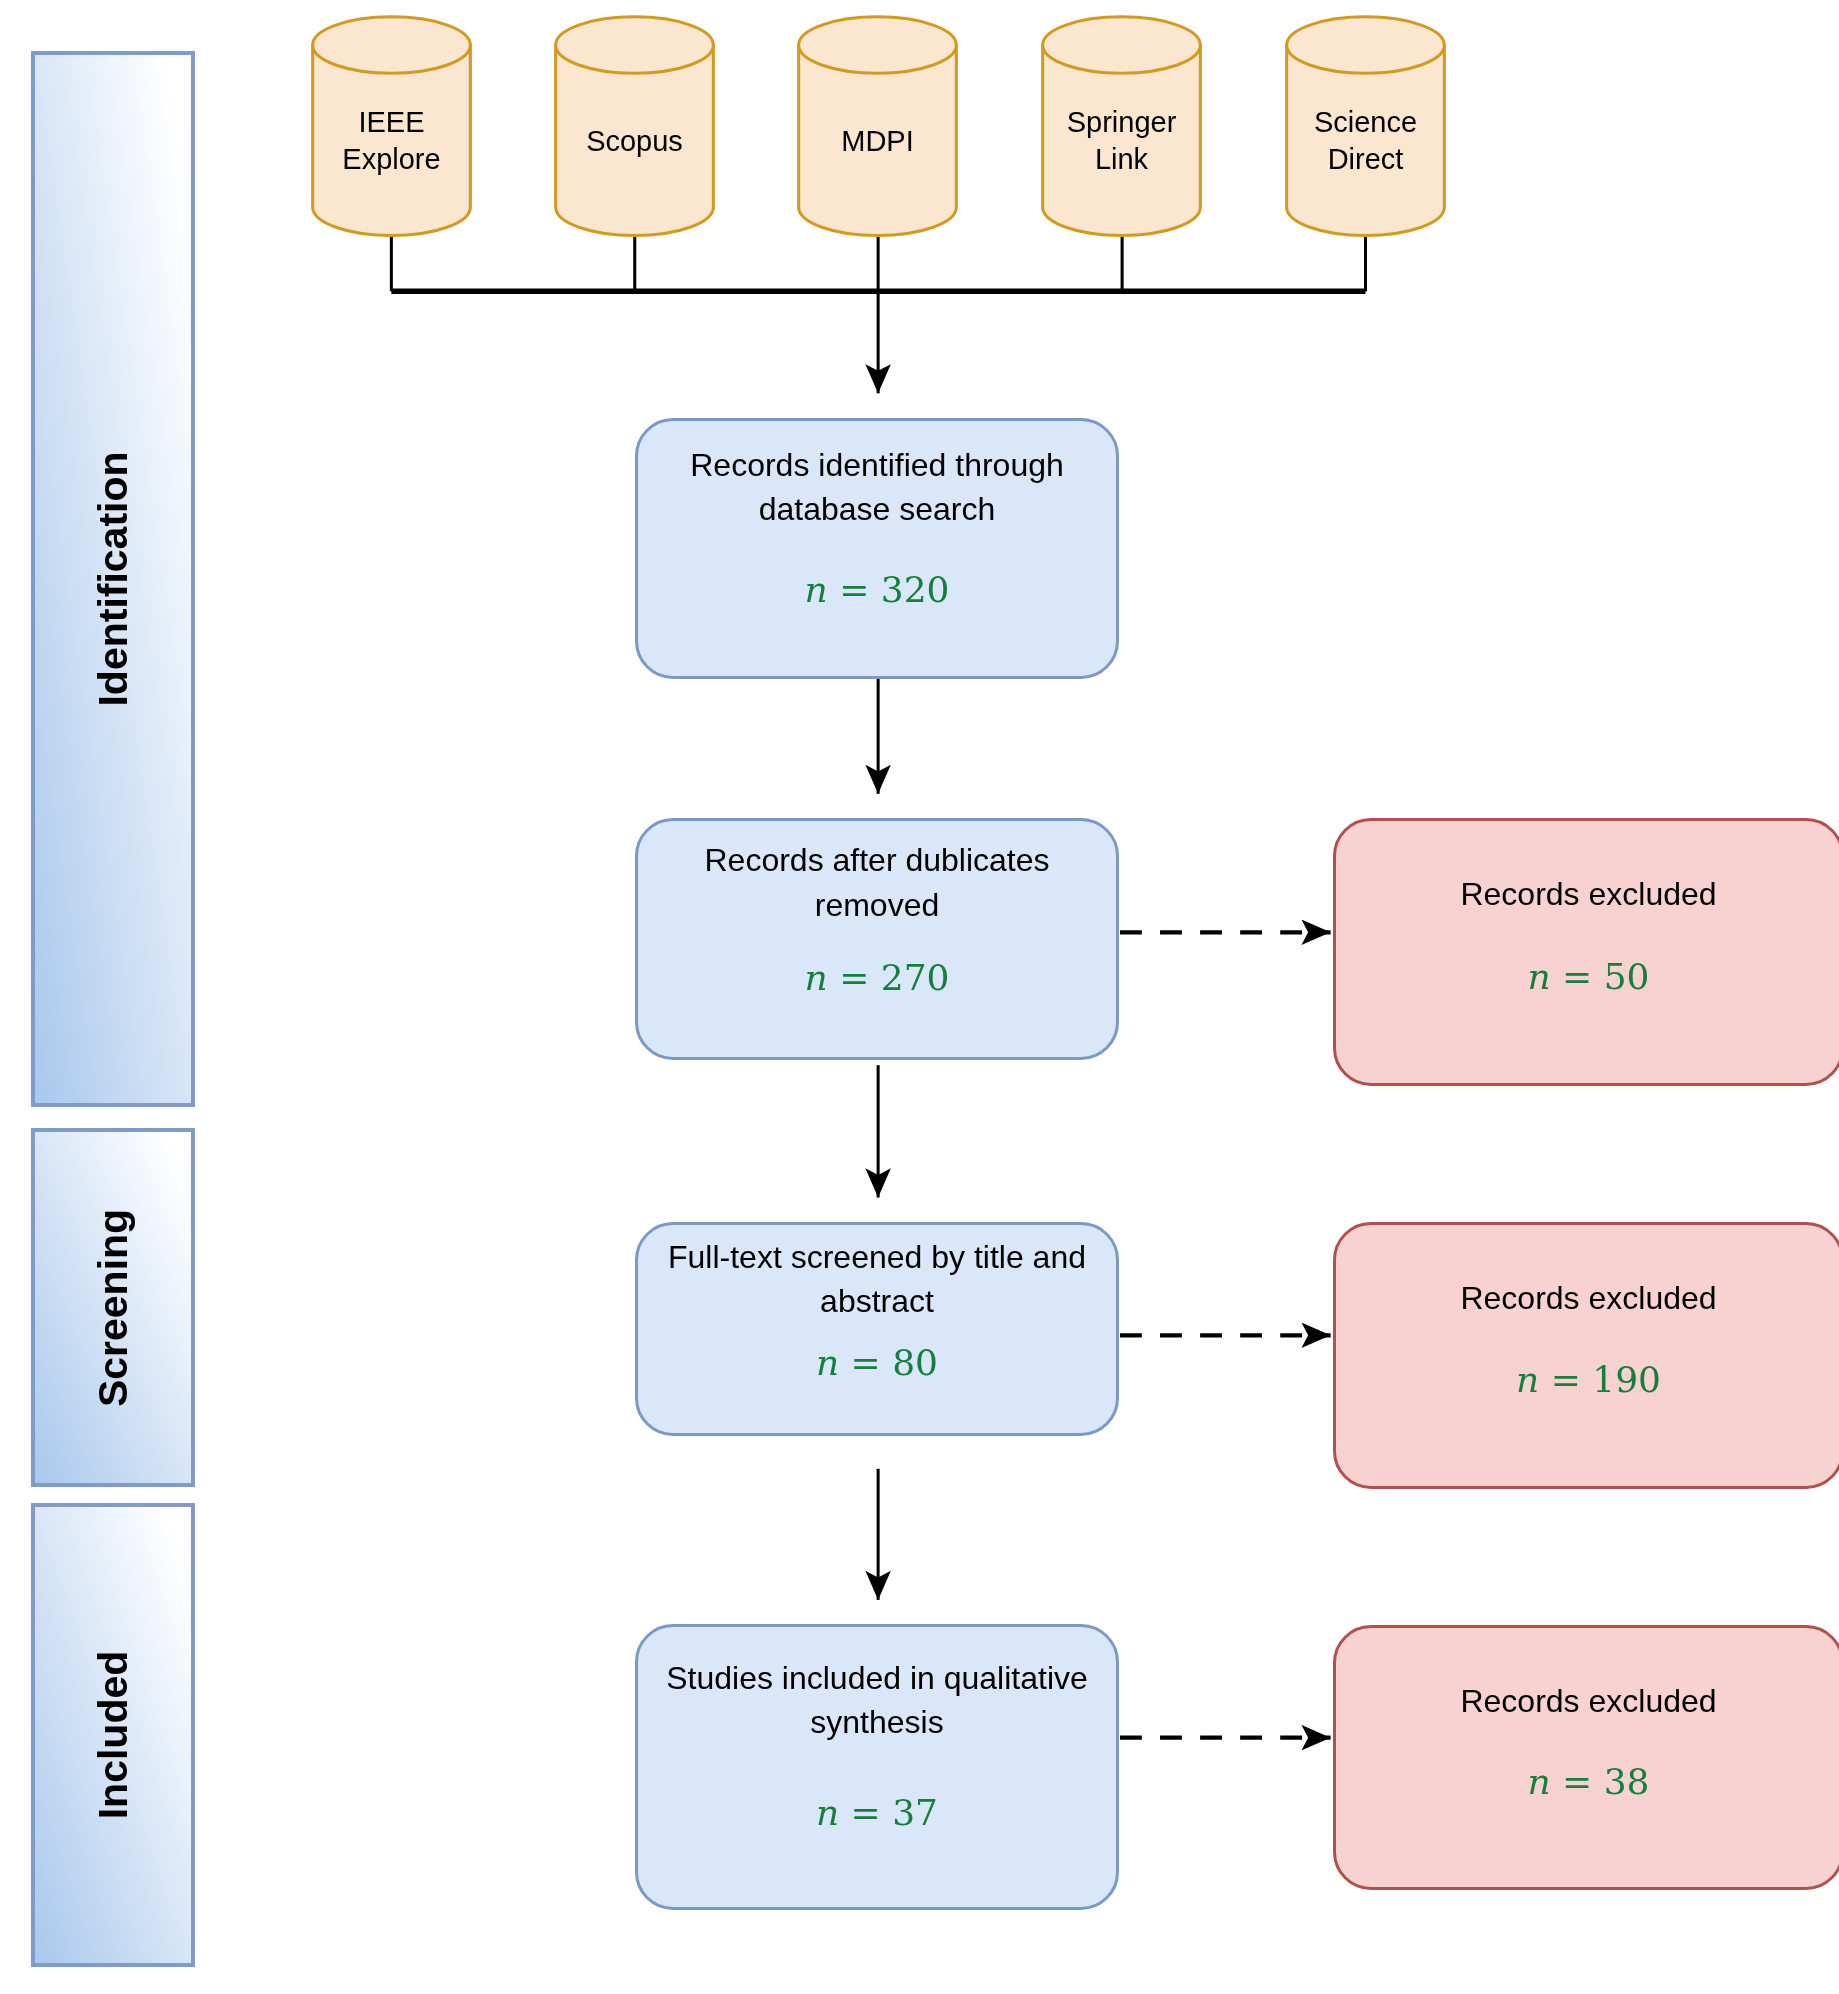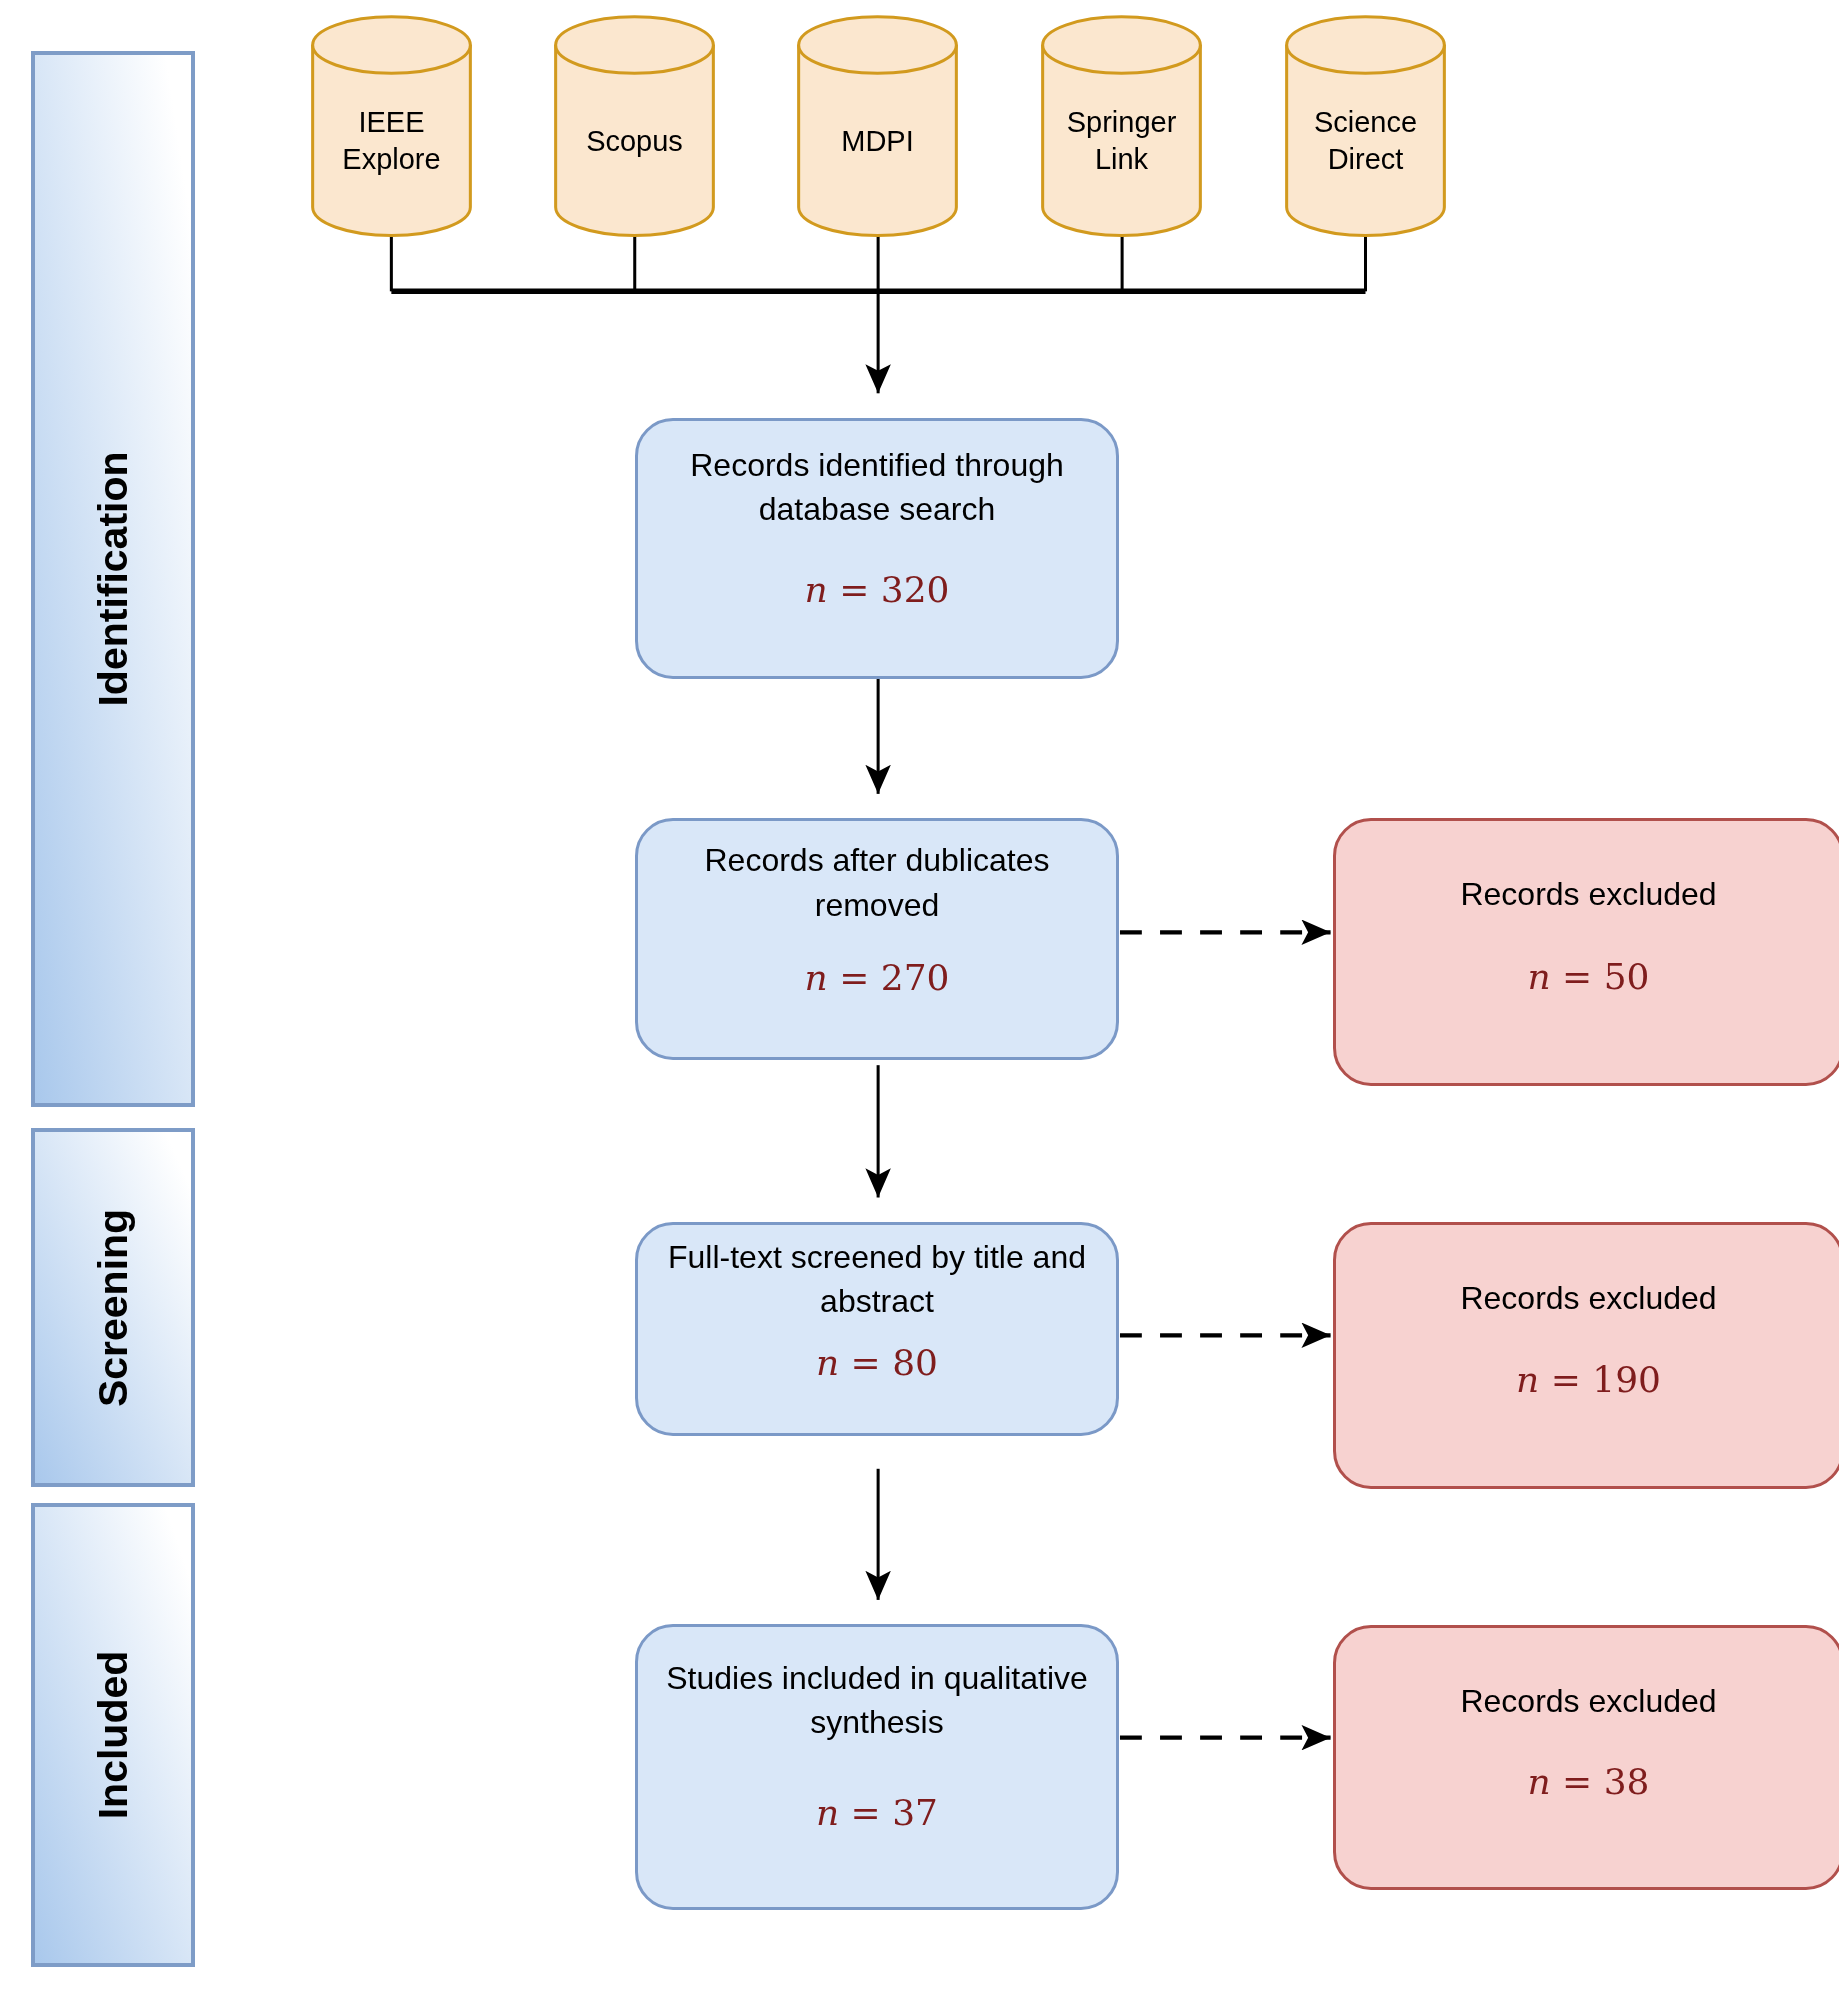--- a/index.html
+++ b/index.html
@@ -78,21 +78,21 @@
     position:absolute;left:50%;top:26%;width:92%;
     transform:translate(-50%,-50%);
     text-align:center;font-size:32px;line-height:1.38;color:#000;
   }
   .xbox .box-title{top:28%;}
   .nval{
     position:absolute;left:50%;top:66%;
     transform:translate(-50%,-50%);
     white-space:nowrap;
     font-family:"DejaVu Serif",serif;
-    font-size:36px;color:#7f1d1d;
+    font-size:36px;color:#15803d;
   }
   .xbox .nval{top:59%;}
   .nvar{font-style:italic;}
 </style>
 </head>
 <body>
 
 <div id="canvas">
 
   <svg id="connectors" viewBox="0 0 3031 3287" xmlns="http://www.w3.org/2000/svg">

